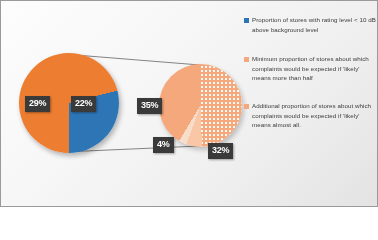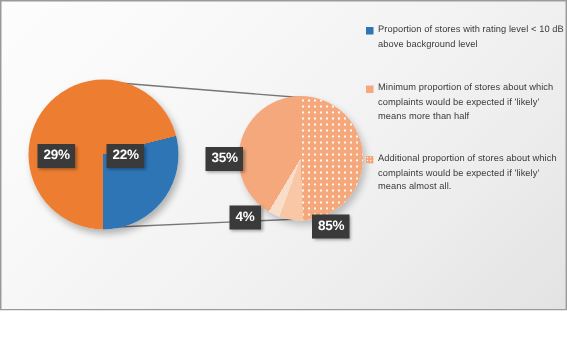--- a/index.html
+++ b/index.html
@@ -144,21 +144,21 @@
 
   <div class="pie" id="pie-secondary">
     <div class="pie-disc"></div>
     <div class="pie-dots"></div>
   </div>
 
   <div class="value-chip" id="chip-29">29%</div>
   <div class="value-chip" id="chip-71">22%</div>
   <div class="value-chip" id="chip-35">35%</div>
   <div class="value-chip" id="chip-4">4%</div>
-  <div class="value-chip" id="chip-32">85%</div>
+  <div class="value-chip" id="chip-32">32%</div>
 
   <div class="legend">
 
     <div class="legend-item" id="legend-item-0">
       <span class="legend-swatch" style="background:#2E75B6"></span>
       <span class="legend-label">Proportion of stores with rating level &lt; 10 dB above background level</span>
     </div>
 
     <div class="legend-item" id="legend-item-1">
       <span class="legend-swatch" style="background:#F4A87C"></span>

